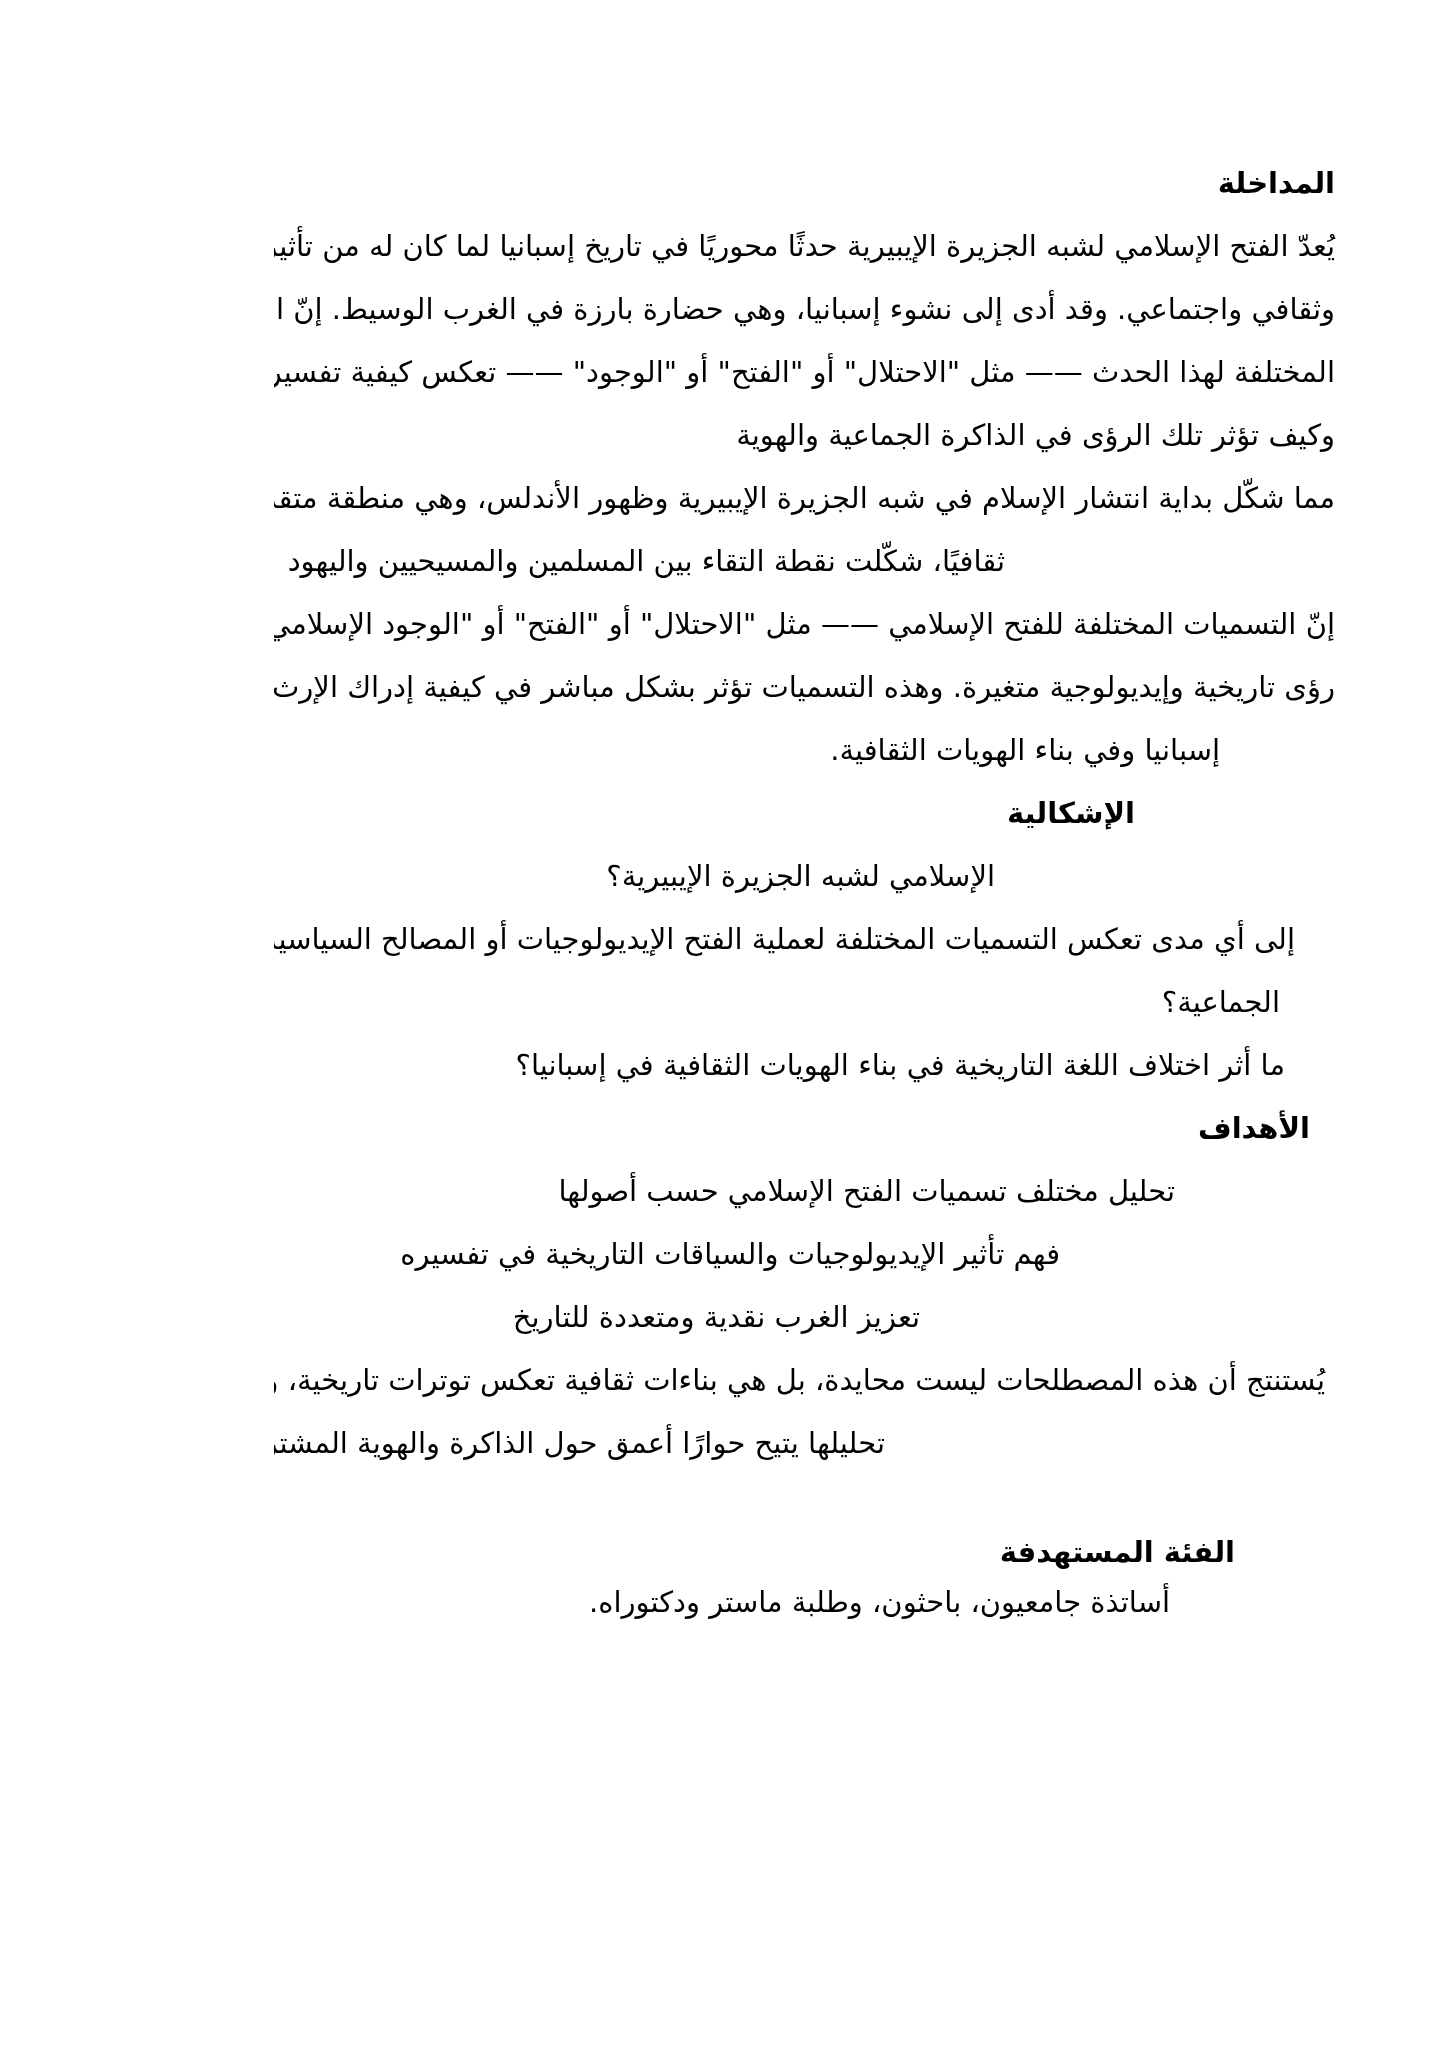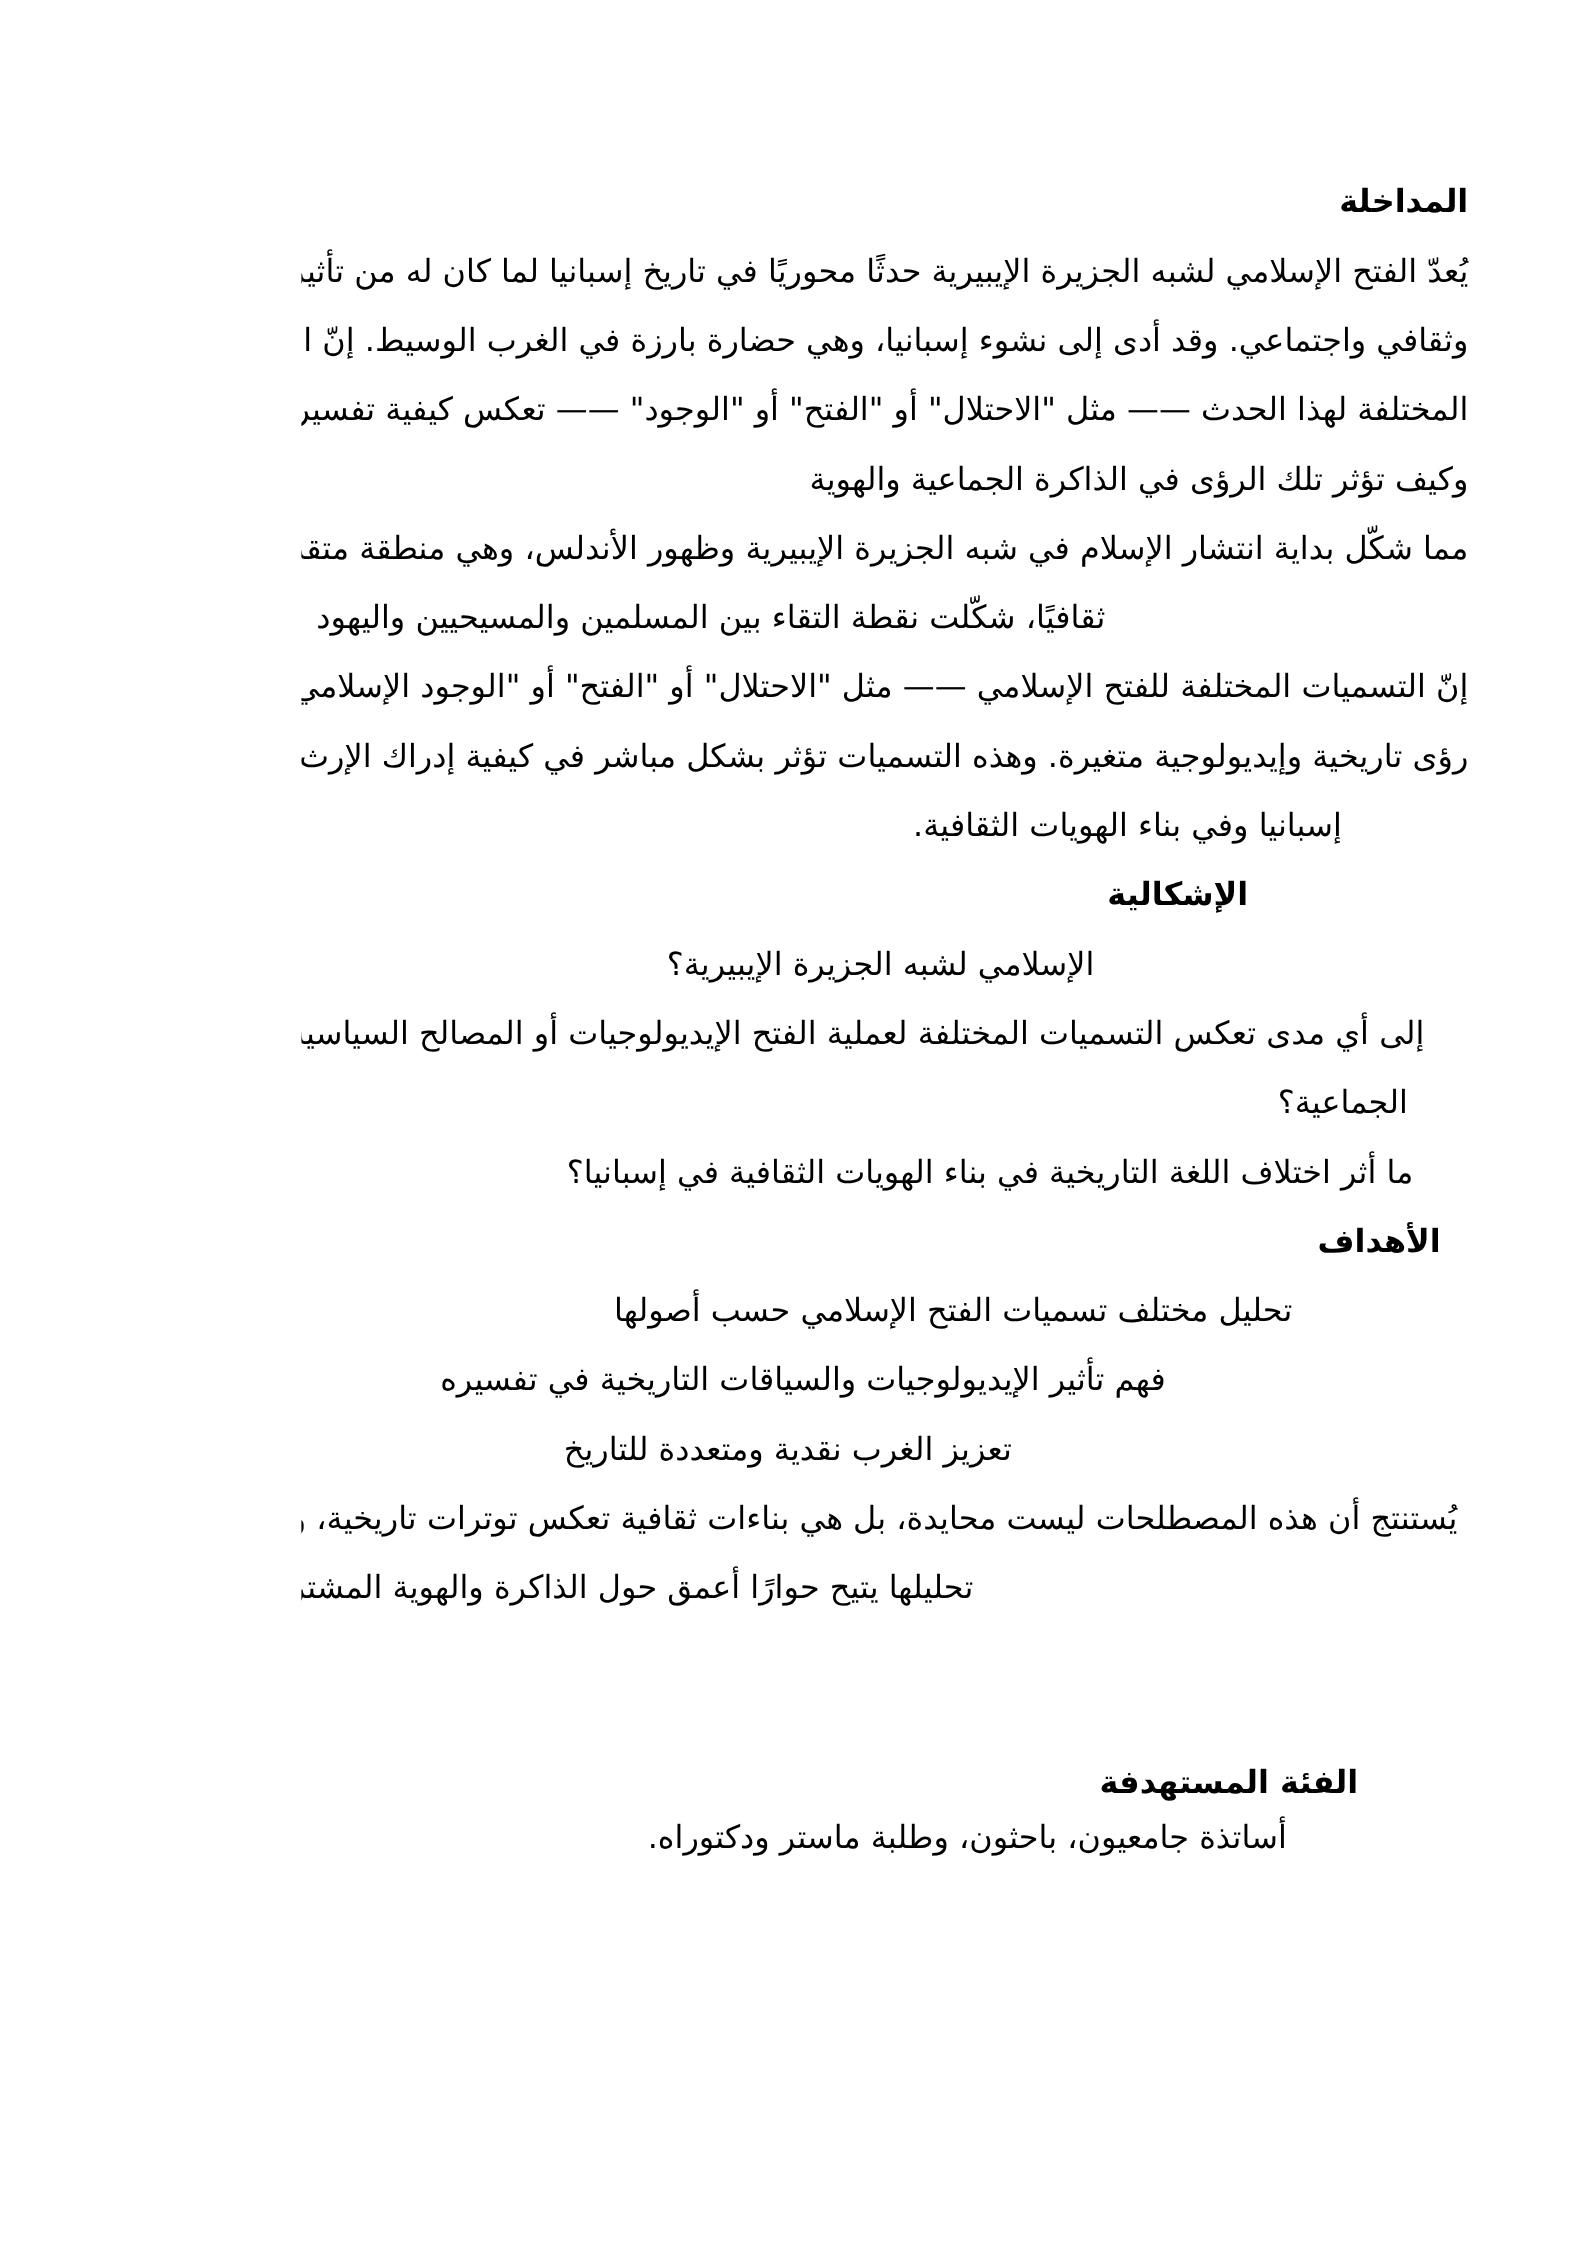--- a/index.html
+++ b/index.html
@@ -16,21 +16,21 @@
     overflow:hidden;
   }
   .line{
     line-height:63px;
     height:63px;
     white-space:nowrap;
     text-align:right;
     padding-right:var(--ri,0px);
   }
   .h{font-weight:bold;}
-  .gap-top{margin-top:120px;}
+  .gap-top{margin-top:52px;}
   .tight{line-height:50px;height:50px;}
 </style>
 </head>
 <body>
 
 <div class="page">
 
   <div class="line h">المداخلة</div>
 
   <div class="line">يُعدّ الفتح الإسلامي لشبه الجزيرة الإيبيرية حدثًا محوريًا في تاريخ إسبانيا لما كان له من تأثير سياسي</div>

